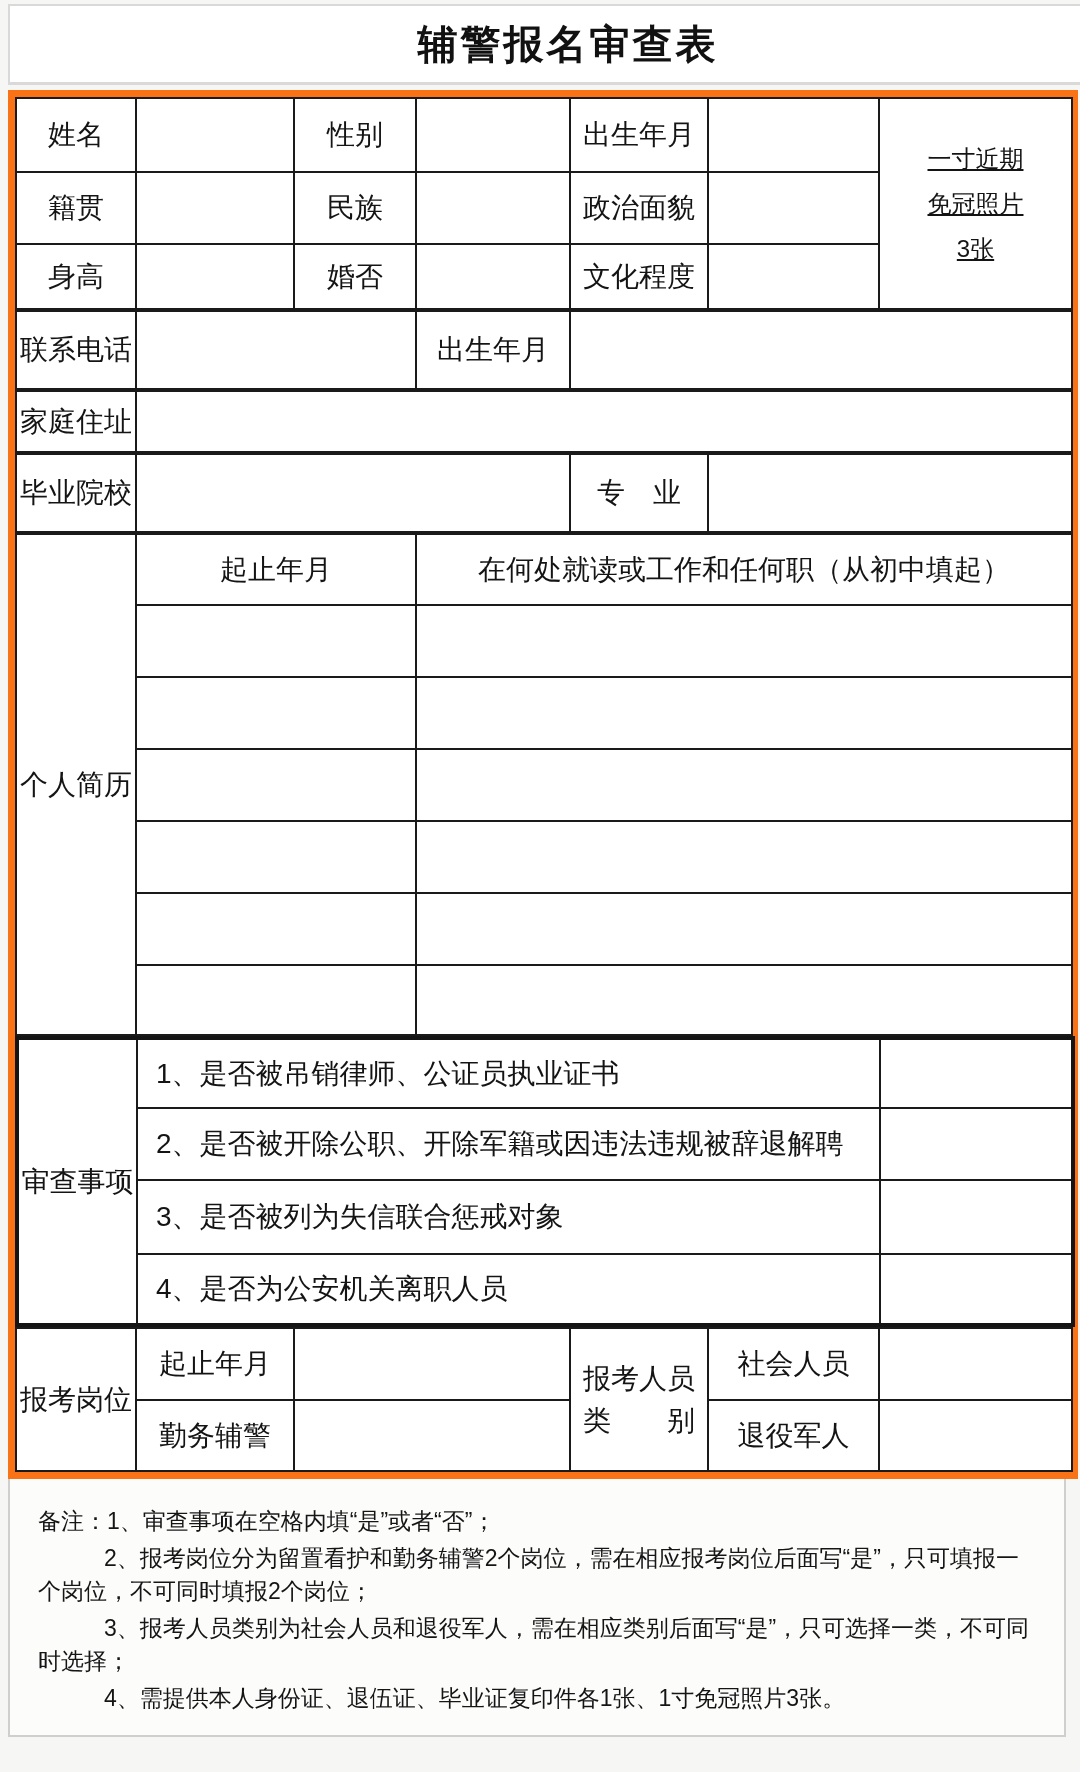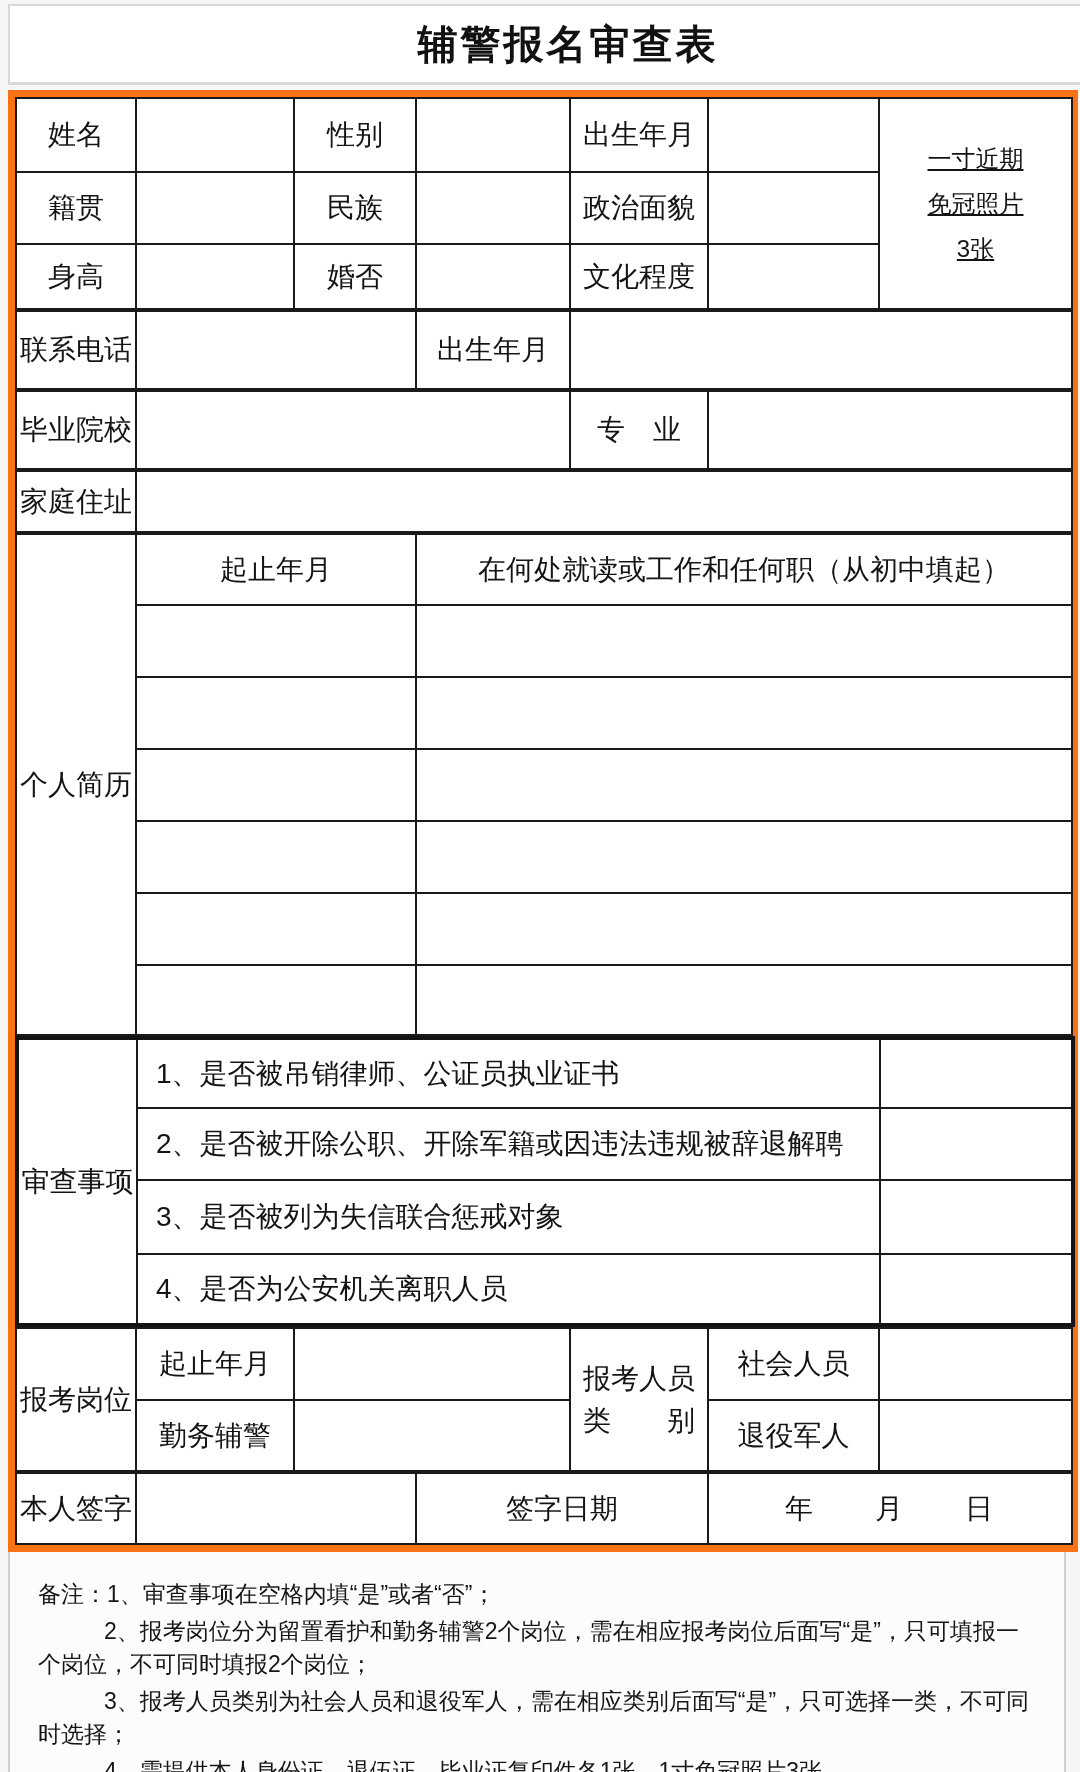--- a/index.html
+++ b/index.html
@@ -142,42 +142,42 @@
           <td></td>
           <td>出生年月</td>
           <td></td>
         </tr>
       </tbody>
         </table>
 
       <table>
         <colgroup>
           <col style="width:120px">
+            <col style="width:936px">
+        </colgroup>
+        <tbody>
+            <tr style="height:61px">
+          <td>家庭住址</td>
+          <td></td>
+        </tr>
+      </tbody>
+        </table>
+
+      <table>
+        <colgroup>
+          <col style="width:120px">
             <col style="width:434px">
             <col style="width:138px">
             <col style="width:364px">
         </colgroup>
         <tbody>
             <tr style="height:78px">
           <td>毕业院校</td>
           <td></td>
           <td>专　业</td>
-          <td></td>
-        </tr>
-      </tbody>
-        </table>
-
-      <table>
-        <colgroup>
-          <col style="width:120px">
-            <col style="width:936px">
-        </colgroup>
-        <tbody>
-            <tr style="height:61px">
-          <td>家庭住址</td>
           <td></td>
         </tr>
       </tbody>
         </table>
 
       <table>
         <colgroup>
           <col style="width:120px">
             <col style="width:280px">
             <col style="width:656px">
@@ -265,36 +265,20 @@
         </tr>
         <tr style="height:71px">
           <td>勤务辅警</td>
           <td></td>
           <td>退役军人</td>
           <td></td>
         </tr>
       </tbody>
         </table>
 
-      <table>
-        <colgroup>
-          <col style="width:120px">
-            <col style="width:280px">
-            <col style="width:292px">
-            <col style="width:364px">
-        </colgroup>
-        <tbody>
-            <tr style="height:71px">
-          <td>本人签字</td>
-          <td></td>
-          <td>签字日期</td>
-          <td class="date-cell">年　　月　　日</td>
-        </tr>
-      </tbody>
-        </table>
 
     </div>
 
     <div class="notes-box">
       <p><span>备注：</span><span>1、审查事项在空格内填“是”或者“否”；</span></p>
       <p class="indent">2、报考岗位分为留置看护和勤务辅警2个岗位，需在相应报考岗位后面写“是”，只可填报一个岗位，不可同时填报2个岗位；</p>
       <p class="indent">3、报考人员类别为社会人员和退役军人，需在相应类别后面写“是”，只可选择一类，不可同时选择；</p>
       <p class="indent">4、需提供本人身份证、退伍证、毕业证复印件各1张、1寸免冠照片3张。</p>
     </div>
 

